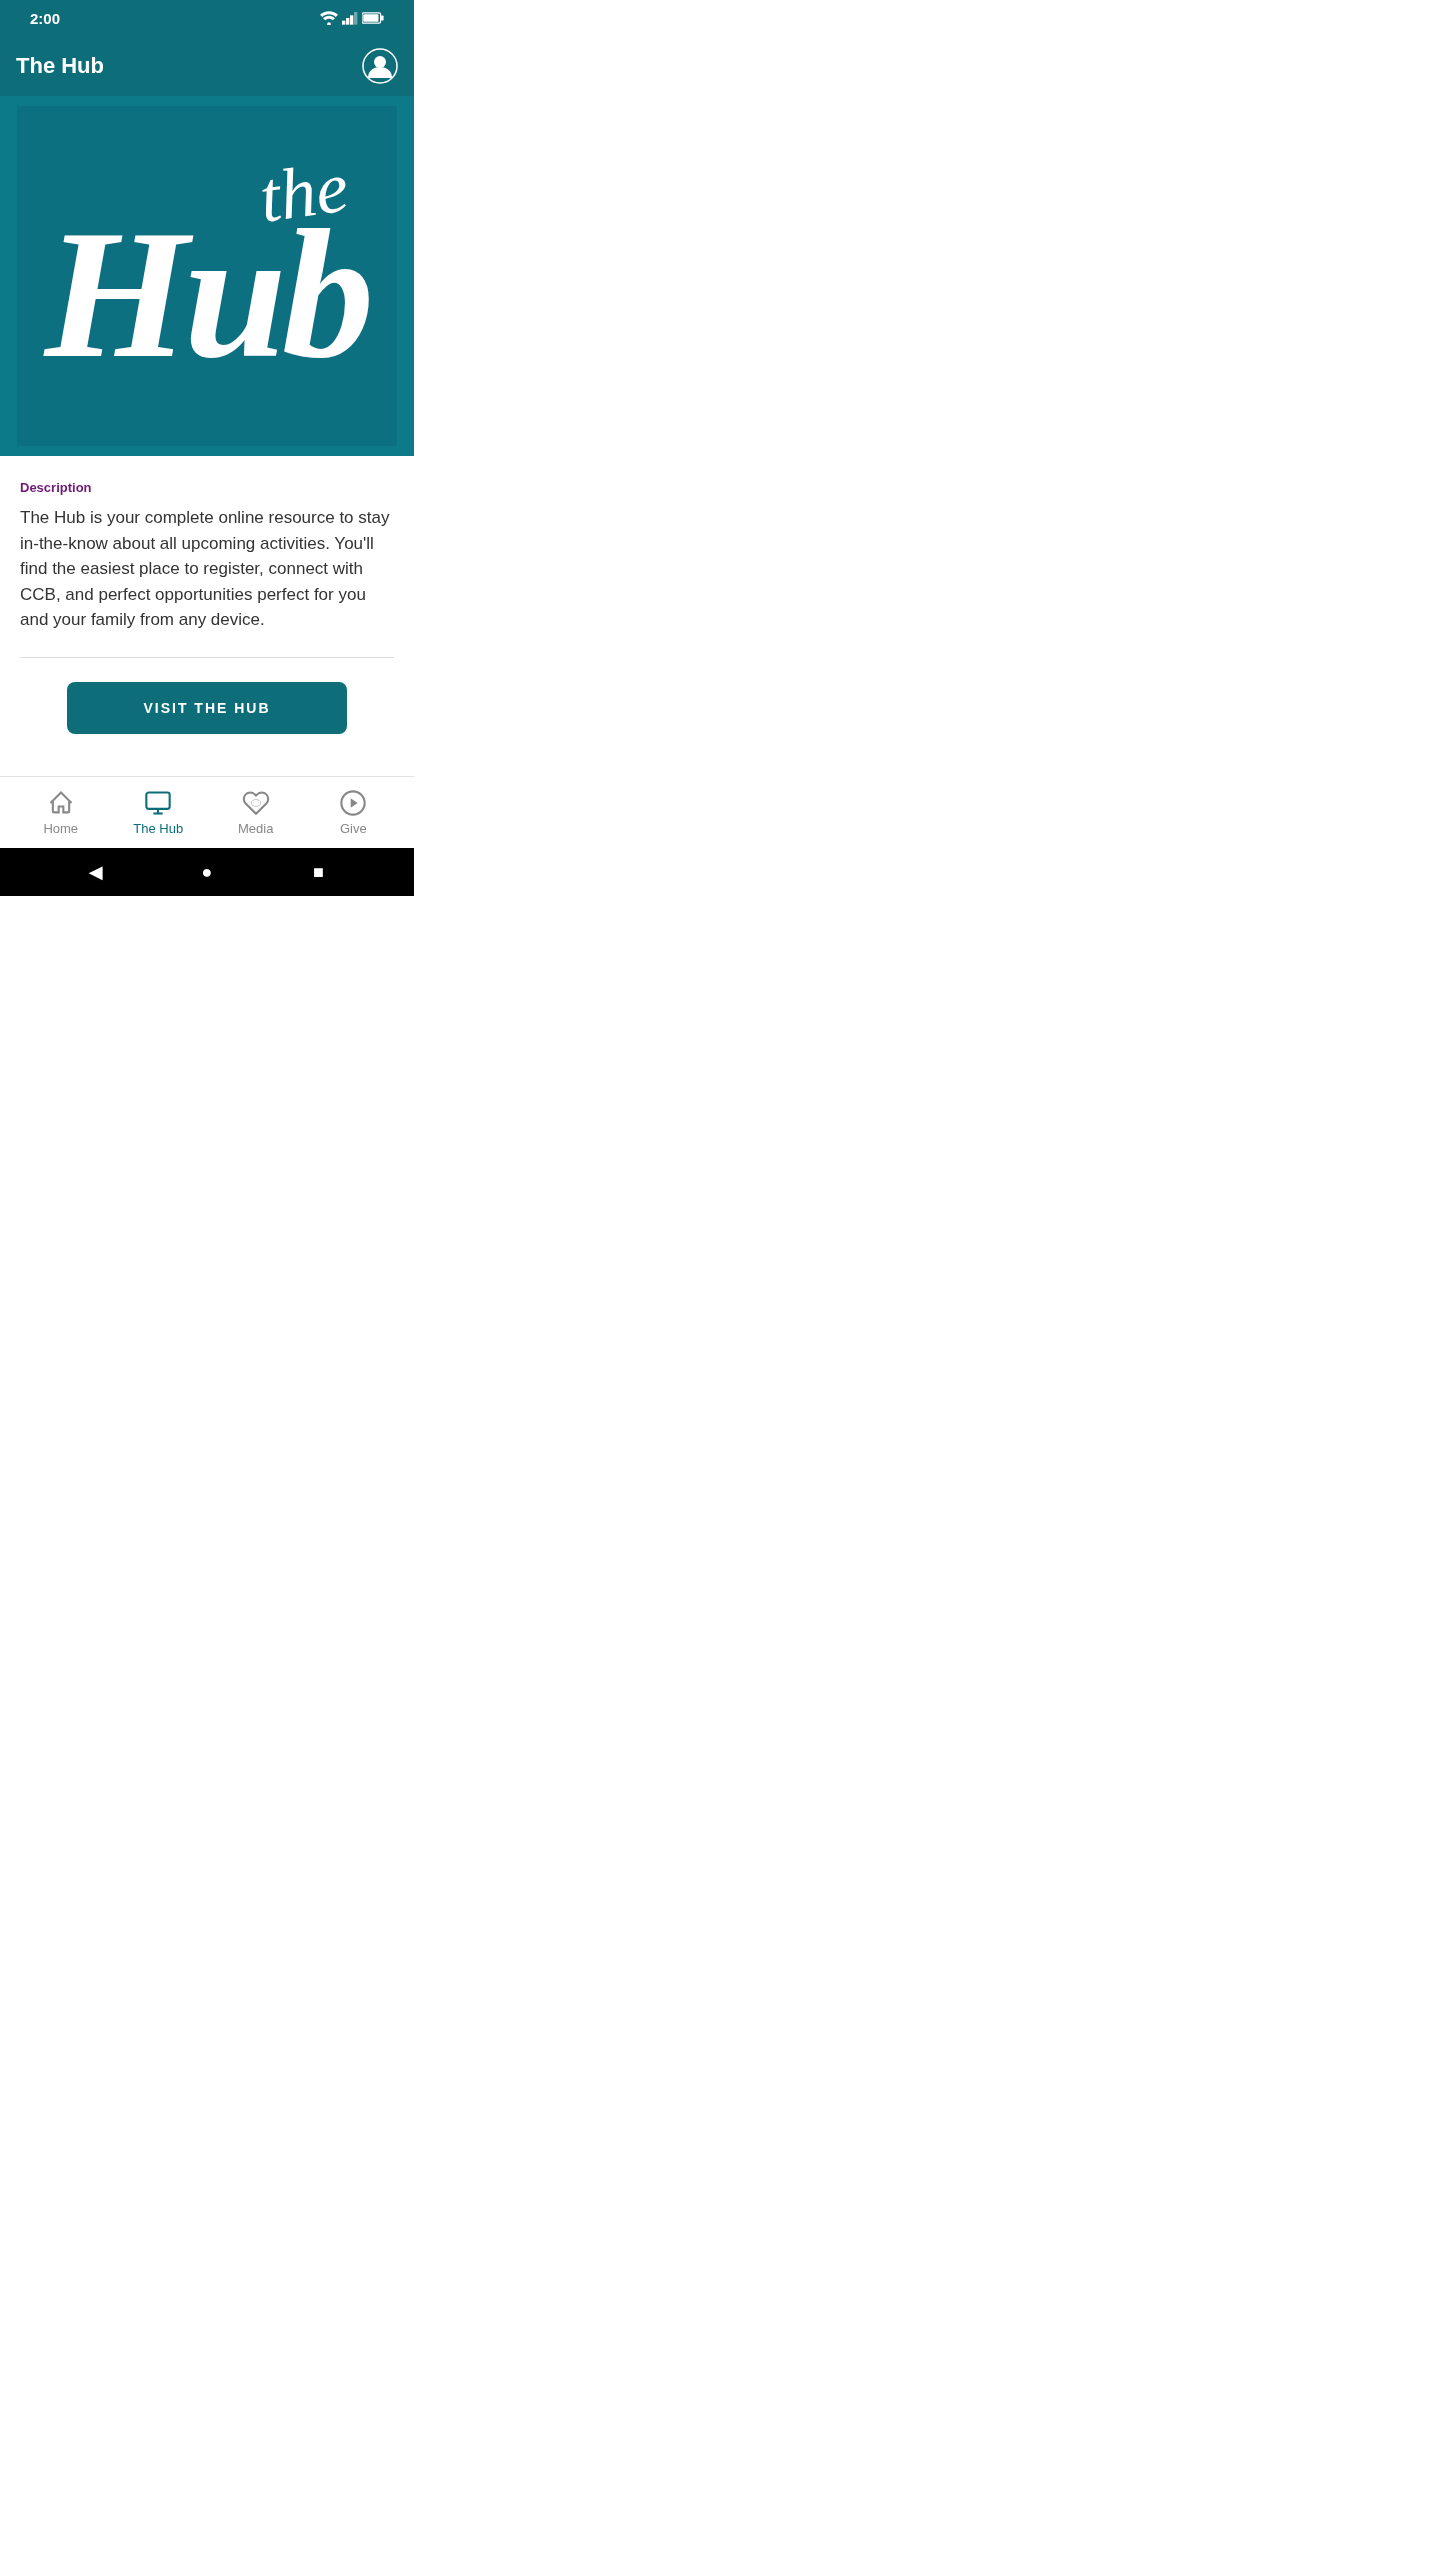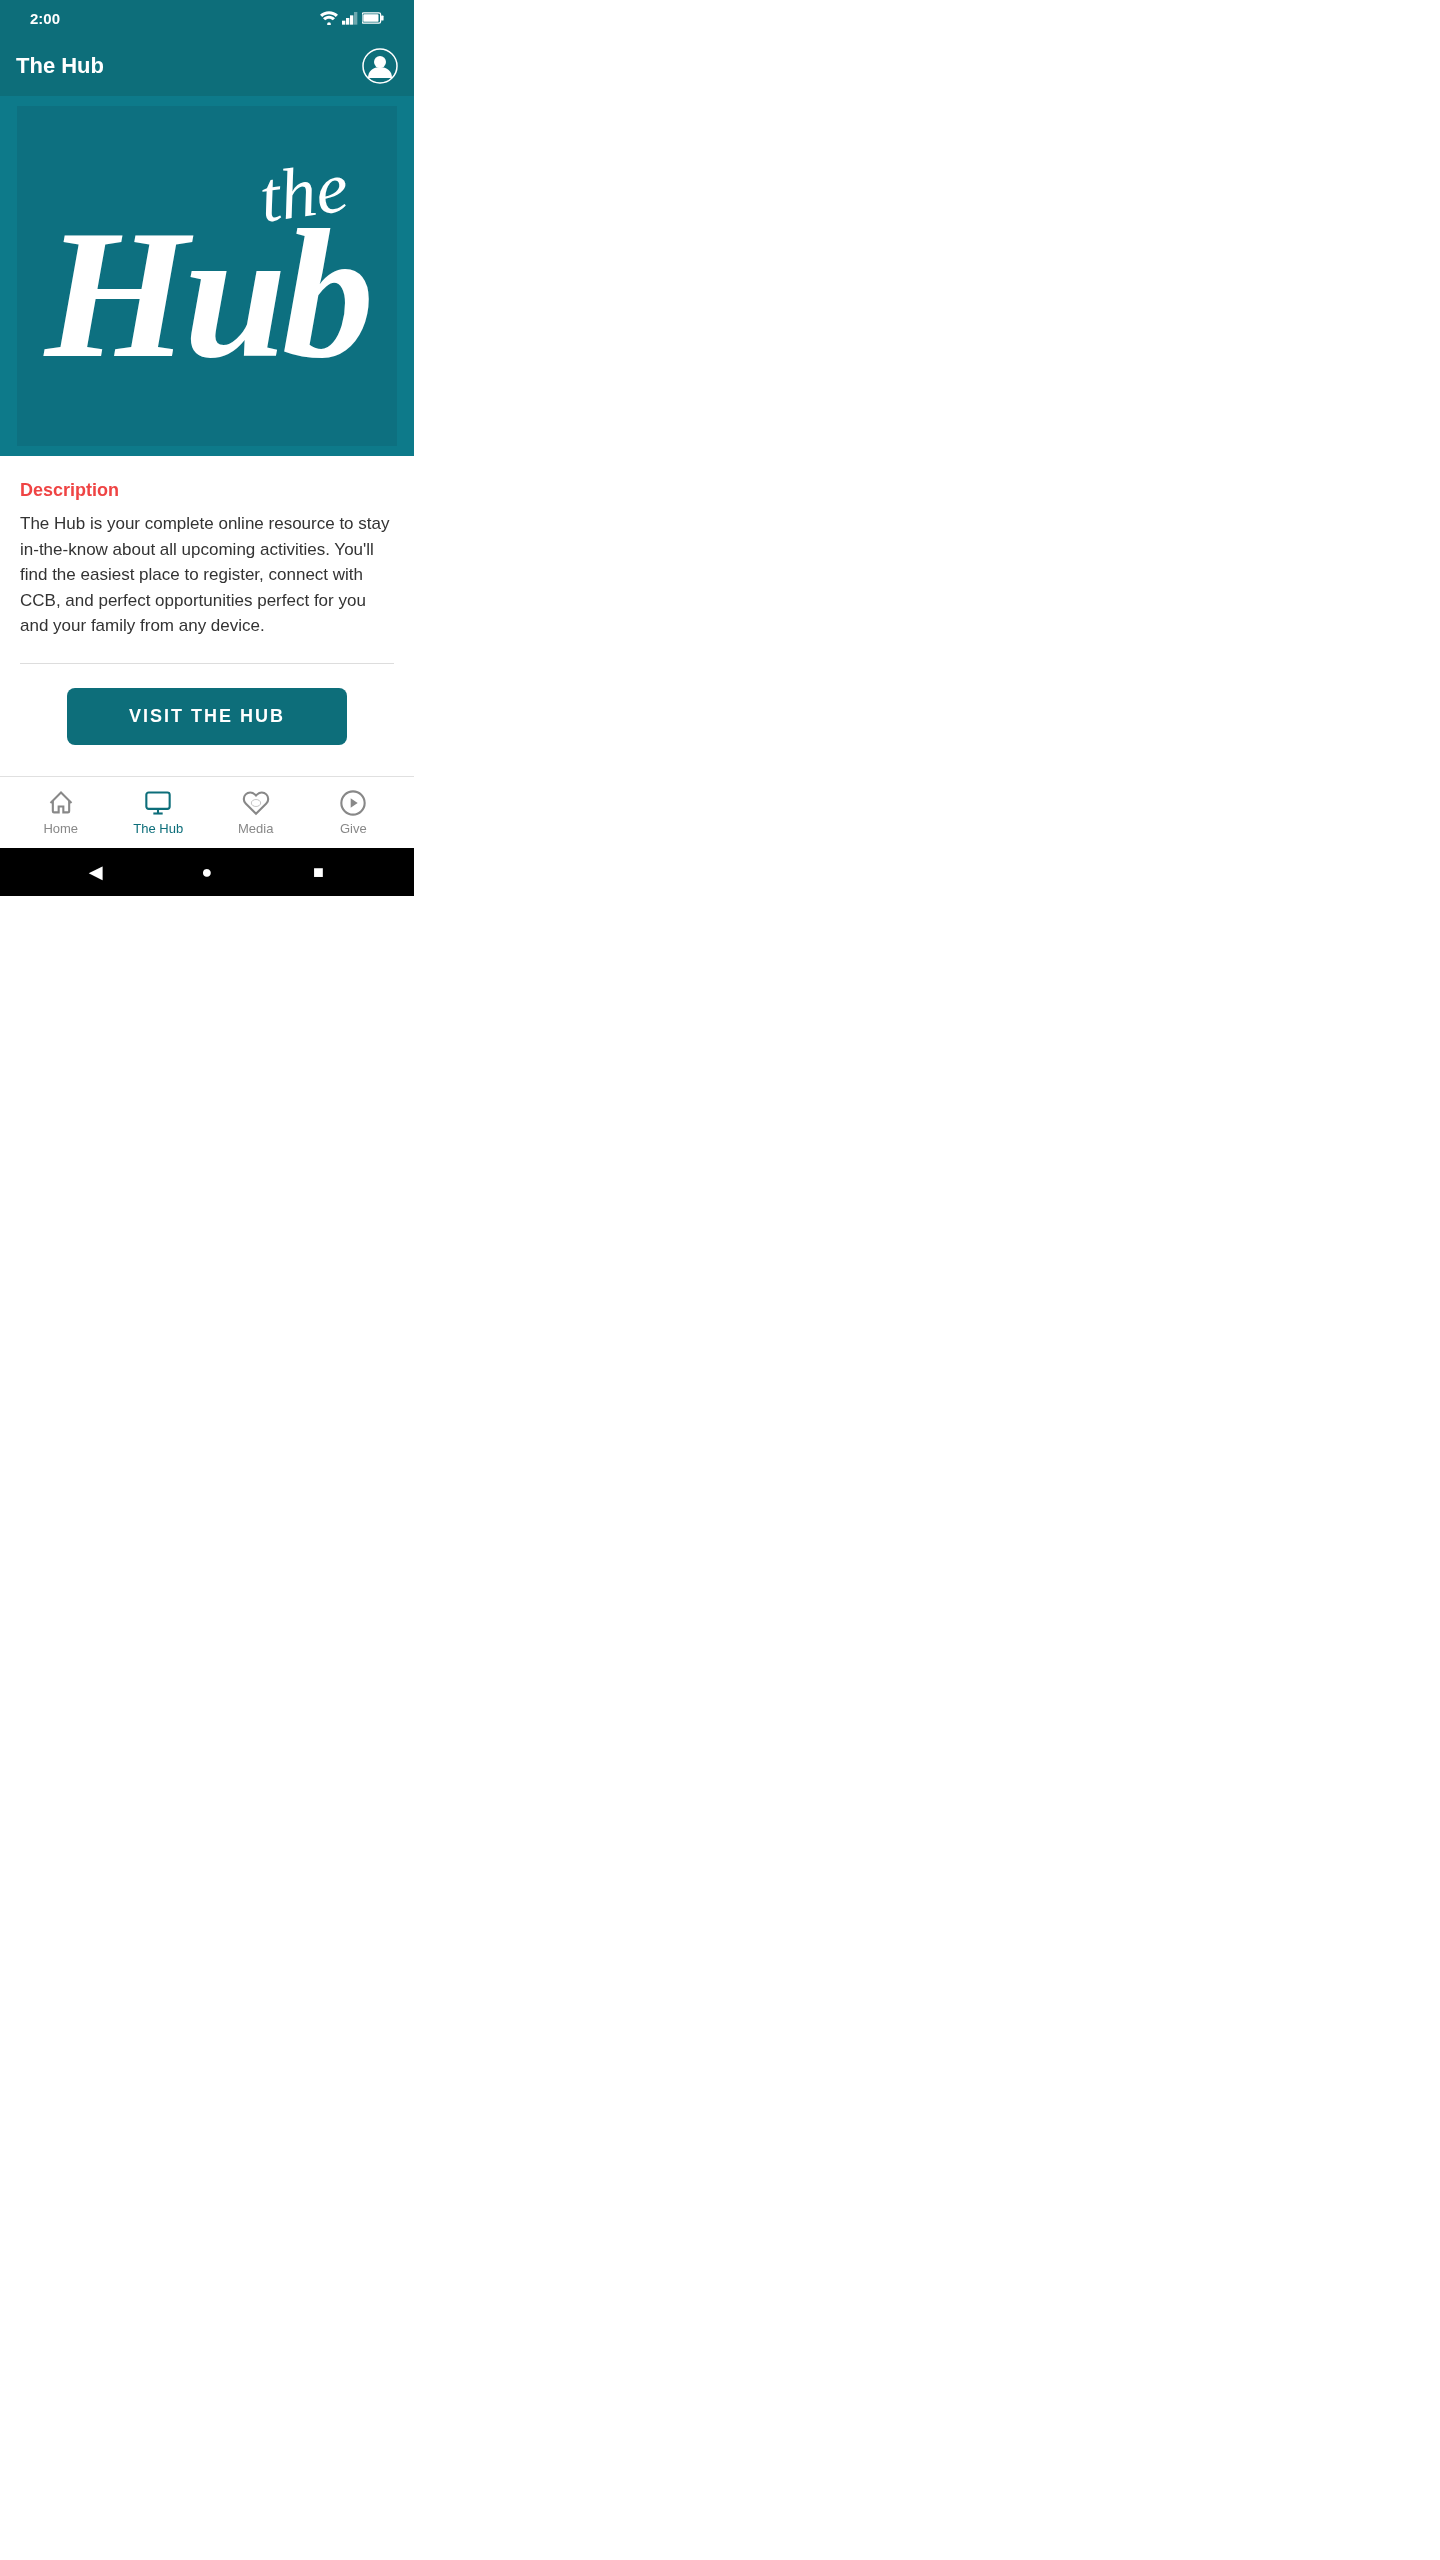--- a/index.html
+++ b/index.html
@@ -80,23 +80,23 @@
       overflow: hidden;
     }
 
     
     .content-section {
       padding: 24px 20px;
       flex: 1;
     }
 
     .description-heading {
-      font-size: 18px;
-      font-weight: bold;
-      color: #ef4444;
+      font-size: 13px;
+      font-weight: bold;
+      color: #701a75;
       margin-bottom: 10px;
     }
 
     .description-text {
       font-size: 17px;
       color: #333;
       line-height: 1.5;
     }
 
     .divider {
@@ -106,21 +106,21 @@
     }
 
     .visit-hub-btn {
       display: block;
       width: 280px;
       margin: 0 auto;
       background: #0d6e7a;
       color: white;
       text-align: center;
       padding: 18px 16px;
-      font-size: 18px;
+      font-size: 14px;
       font-weight: bold;
       letter-spacing: 2px;
       border: none;
       border-radius: 8px;
       cursor: pointer;
       text-transform: uppercase;
     }
 
     
     .bottom-nav {

